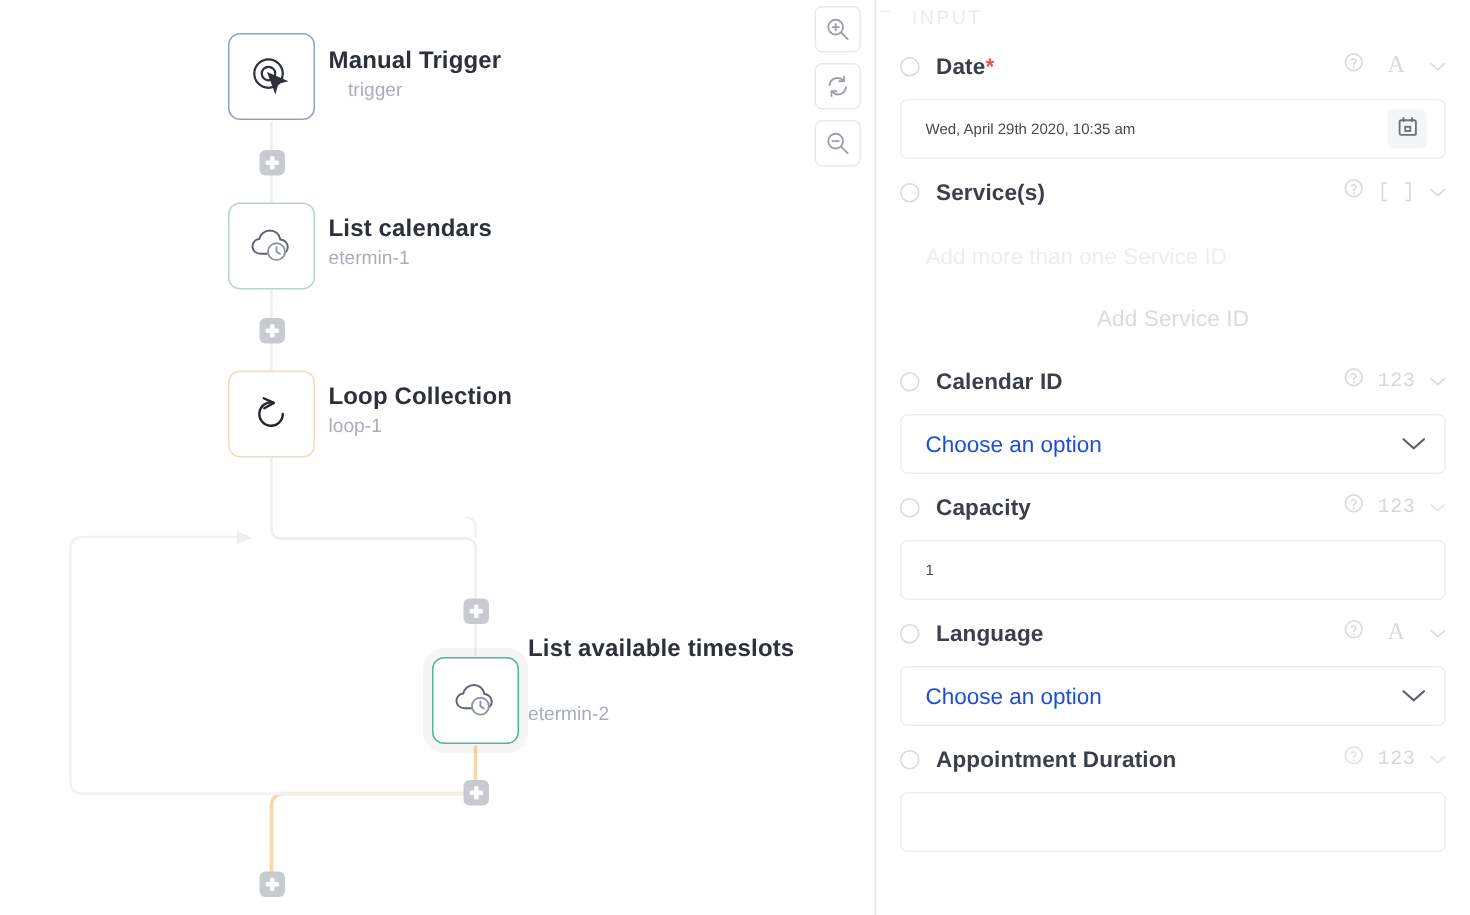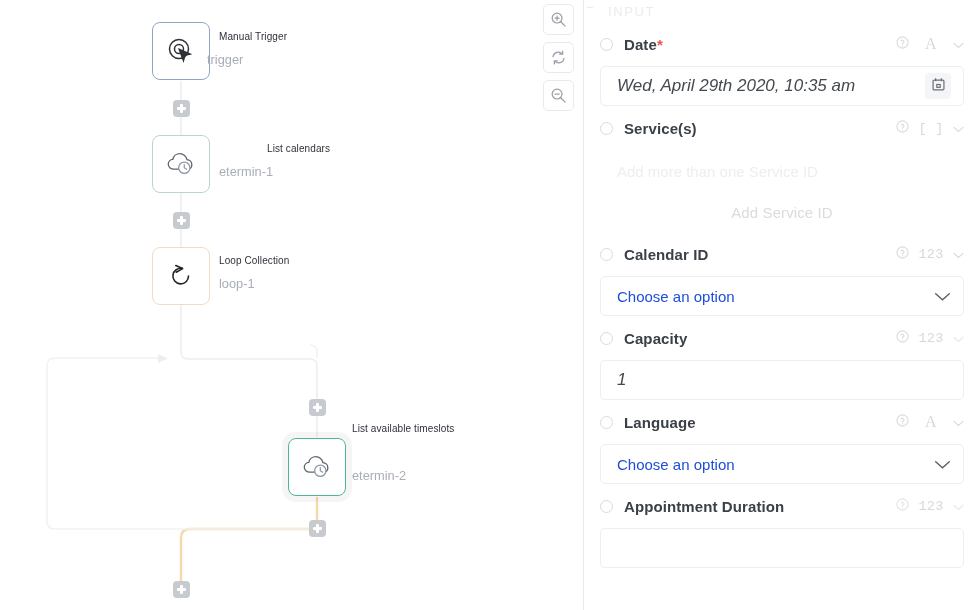--- a/index.html
+++ b/index.html
@@ -39,24 +39,24 @@
     border: 1.6px solid #c9ced6;
     display: flex; align-items: center; justify-content: center;
   }
   .node.sel {
     box-shadow: 0 0 0 6px rgba(140,145,150,0.09);
   }
   .node svg { display: block; }
 
   .node-label {
     position: absolute;
-    font-size: 10px;
+    font-size: 16px;
     line-height: 1.25;
     color: #2d3138;
-    font-weight: 400;
+    font-weight: 700;
     letter-spacing: .1px;
     white-space: nowrap;
   }
   .node-sub {
     position: absolute;
     font-size: 12.8px;
     color: #a9aeb6;
     white-space: nowrap;
     font-weight: 400;
   }
@@ -158,21 +158,21 @@
     position: relative;
     height: 40px;
     border: 1px solid #eceef0;
     border-radius: 5px;
     background: #fff;
     display: flex; align-items: center;
     padding: 0 12px 0 16px;
     font-size: 15px;
     color: #44484f;
   }
-  .input-val { color: #44484f; font-size: 17px; font-style: italic; }
+  .input-val { color: #44484f; font-size: 10px; }
   .input-ph  { color: #1d4ed8; font-size: 15px; }
 
   .cal-btn {
     margin-left: auto;
     width: 26px; height: 26px;
     border-radius: 4px;
     background: #f4f5f6;
     display: flex; align-items: center; justify-content: center;
     color: #6c7077;
   }
@@ -223,34 +223,34 @@
     <div class="node" style="left:152px; top:22px; border-color:#8fa4c4;">
       <span>
         <svg width="30" height="30" viewBox="0 0 30 30" fill="none" stroke="#2e3238" stroke-width="1.5">
           <circle cx="13" cy="13" r="9.5"></circle>
           <circle cx="13" cy="13" r="4.5"></circle>
           <path d="M13 13 L24.5 18 L19 19.5 L17.5 25 Z" fill="#2e3238" stroke="#2e3238" stroke-width="1.2"></path>
         </svg>
       </span>
     </div>
     <div class="node-label" style="left:219px; top:31px;">Manual Trigger</div>
-    <div class="node-sub" style="left:207px; top:52px;">trigger</div>
+    <div class="node-sub" style="left:232px; top:52px;">trigger</div>
 
     <div class="plus" style="left:173px; top:100px;"></div>
 
     <div class="node" style="left:152px; top:135px; border-color:#b8d6ce;">
       <span>
         <svg width="32" height="30" viewBox="0 0 34 30" fill="none" stroke="#5f6470" stroke-width="1.4">
           <path d="M9.5 20.5 C5.9 20.5 3.5 18.2 3.5 15.2 C3.5 12.5 5.6 10.3 8.3 10.1 C9 6.6 12.1 4 15.8 4 C19.6 4 22.8 6.8 23.3 10.4 C26.3 10.6 28.5 13 28.5 15.8 C28.5 18.4 26.6 20.5 23.6 20.5 Z"></path>
           <circle cx="20.5" cy="19" r="6" fill="#ffffff" stroke="#8e96a8"></circle>
           <path d="M20.5 15.6 L20.5 19 L23 20.6" stroke="#8e96a8" stroke-width="1.3" stroke-linecap="round"></path>
         </svg>
       </span>
     </div>
-    <div class="node-label" style="left:219px; top:143px;margin-left:48px;">List calendars</div>
+    <div class="node-label" style="left:219px; top:143px;">List calendars</div>
     <div class="node-sub" style="left:219px; top:164px;">etermin-1</div>
 
     <div class="plus" style="left:173px; top:212px;"></div>
 
     <div class="node" style="left:152px; top:247px; border-color:#f0dcc0;">
       <span>
         <svg width="30" height="30" viewBox="0 0 30 30" fill="none" stroke="#22262b" stroke-width="1.6">
           <path d="M22.5 15 A7.8 7.8 0 1 1 16.2 7.4" stroke-linecap="round"></path>
           <path d="M9.8 4.5 L16.6 7.6 L10.2 11.2" stroke-linecap="round" stroke-linejoin="round"></path>
         </svg>

